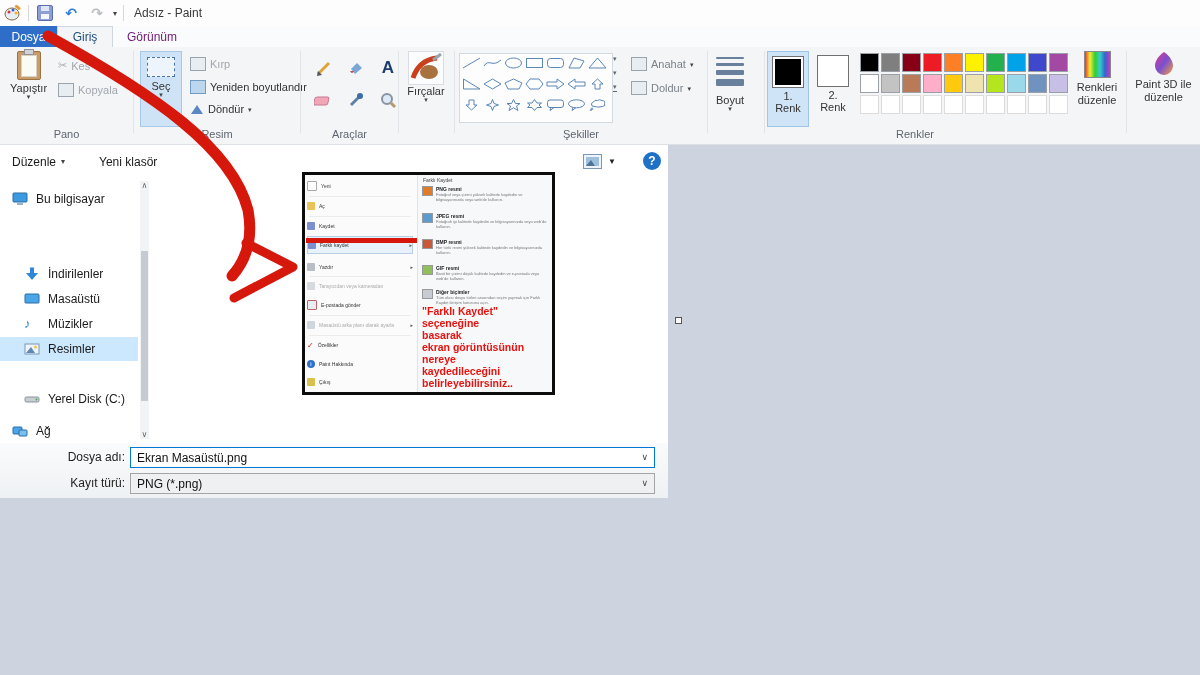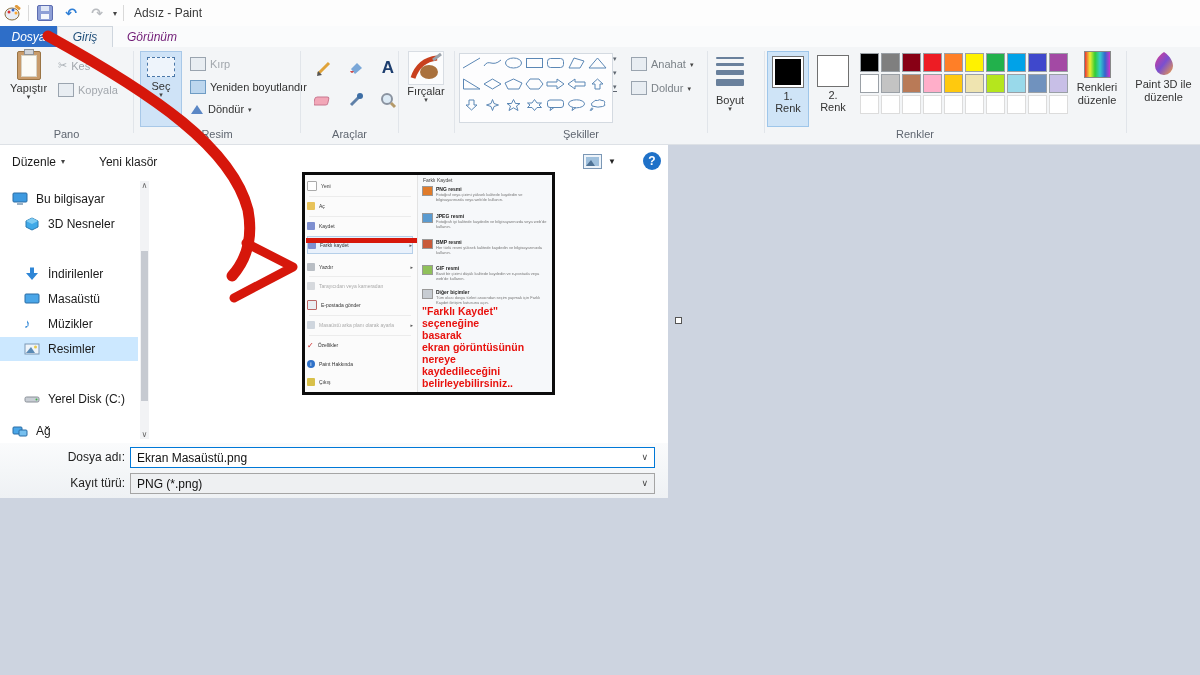--- a/index.html
+++ b/index.html
@@ -14,21 +14,21 @@
   .undo{color:#2f7fd6;font-weight:bold;}
   .redo{color:#b9bcc0;font-weight:bold;}
   .qa-caret{font-size:8px;color:#444;}
   .win-title{font-size:12px;color:#3a3a3a;margin-left:4px;}
   .paint-logo{width:18px;height:16px;position:relative;}
   .floppy{width:14px;height:14px;background:#8e9fd6;border:1px solid #5d6db0;border-radius:2px;position:relative;}
   .floppy:before{content:"";position:absolute;left:3px;top:0;width:8px;height:5px;background:#dfe6f5;}
   .floppy:after{content:"";position:absolute;left:3px;bottom:1px;width:8px;height:5px;background:#f5f7fc;}
 
   
-  .tabrow{left:0;top:26px;width:1200px;height:21px;background:#fafbfc;font-style:italic;}
+  .tabrow{left:0;top:26px;width:1200px;height:21px;background:#fafbfc;}
   .tab{position:absolute;top:0;height:21px;display:flex;align-items:center;justify-content:center;font-size:12px;box-sizing:border-box;}
   .tab-file{left:0;width:57px;background:#2e6ec8;color:#fff;}
   .tab-home{left:57px;width:56px;background:#f3f5f7;border:1px solid #cfd6de;border-bottom:none;color:#1f4e79;}
   .tab-view{left:118px;width:68px;color:#701a75;}
 
   
   .ribbon{left:0;top:47px;width:1200px;height:98px;background:#f3f5f7;border-bottom:1px solid #dde1e6;box-sizing:border-box;}
   .gdiv{position:absolute;top:4px;width:1px;height:82px;background:#e1e5ea;}
   .glabel{position:absolute;top:81px;width:100%;text-align:center;font-size:11px;color:#5f6670;}
   .group{position:absolute;top:0;height:96px;}
@@ -467,27 +467,20 @@
     </div>
 
     <div class="sidebar">
       <div class="sbitem" style="top:6px;">
         <svg class="ic" style="margin-left:12px;" viewBox="0 0 16 14">
             <rect x="1" y="1" width="14" height="9" rx="1" fill="#3e9ae0" stroke="#2b6da5"></rect>
             <rect x="5" y="11" width="6" height="2" fill="#9ab0c4"></rect>
           </svg>
         <span>Bu bilgisayar</span>
       </div>
-      <div class="sbitem" style="top:31px;">
-        <svg class="ic" style="margin-left:24px;" viewBox="0 0 16 14">
-            <polygon points="8,1 14,4 14,10 8,13 2,10 2,4" fill="#3fa9e8" stroke="#2b7ab0"></polygon>
-            <polygon points="8,1 14,4 8,7 2,4" fill="#7ecbf2"></polygon>
-          </svg>
-        <span>3D Nesneler</span>
-      </div>
       <div class="sbitem" style="top:81px;">
         <svg class="ic" style="margin-left:24px;" viewBox="0 0 16 14">
             <polygon points="8,13 2,6 6,6 6,0.5 10,0.5 10,6 14,6" fill="#2f86d6"></polygon>
           </svg>
         <span>İndirilenler</span>
       </div>
       <div class="sbitem" style="top:106px;">
         <svg class="ic" style="margin-left:24px;" viewBox="0 0 16 14">
             <rect x="1" y="2" width="14" height="9" rx="1" fill="#4aa6e8" stroke="#2b6da5"></rect>
           </svg>

